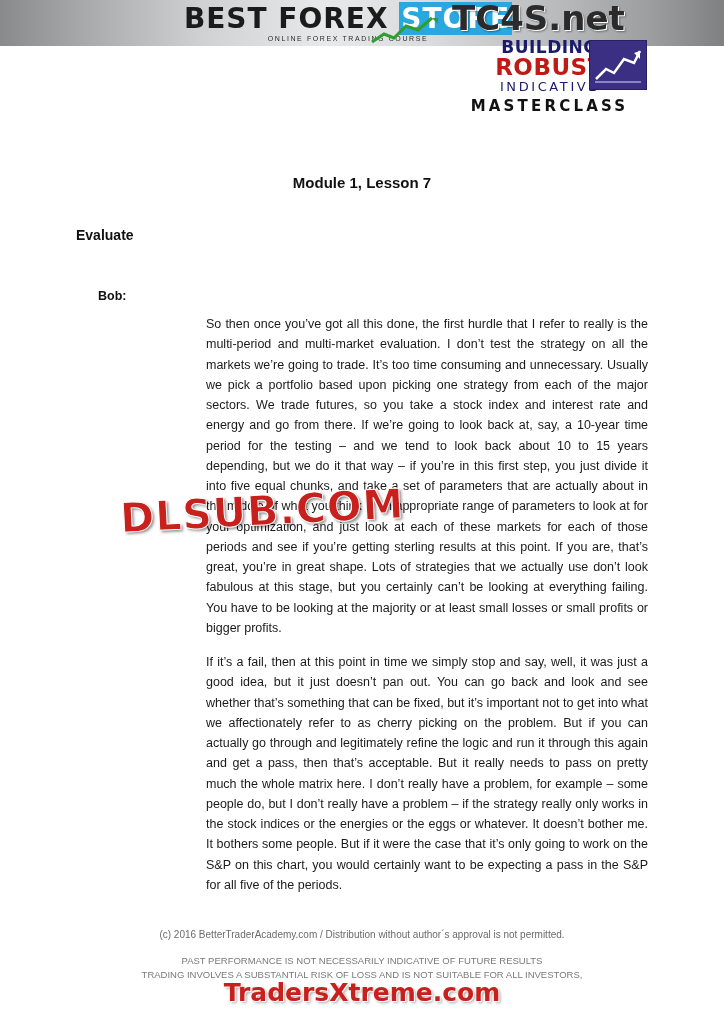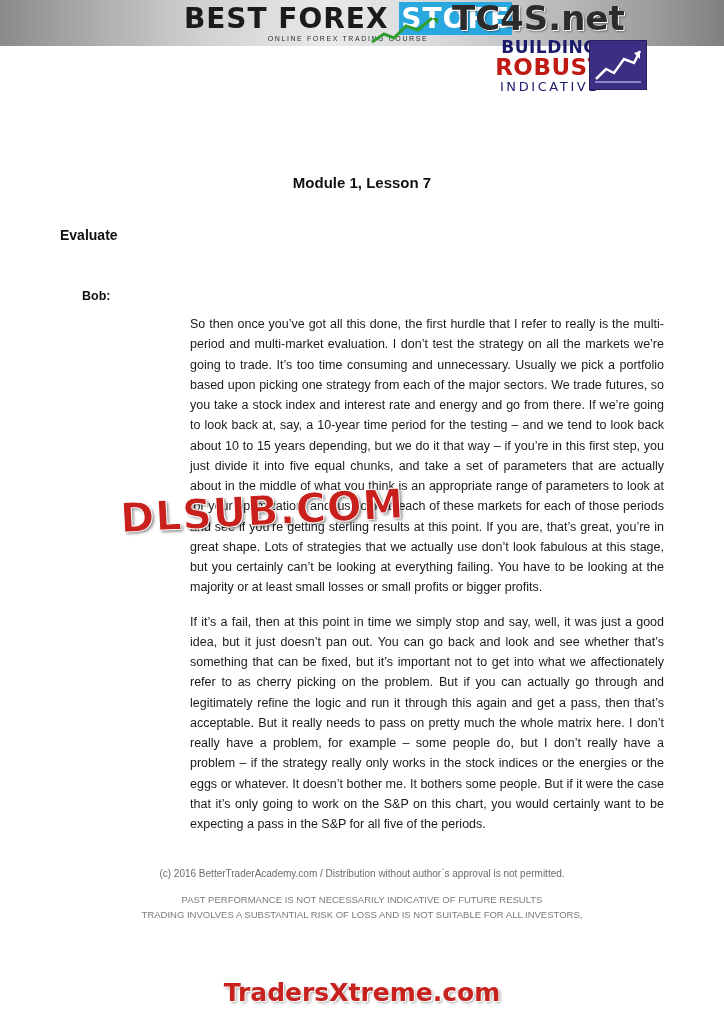--- a/index.html
+++ b/index.html
@@ -126,21 +126,21 @@
     width: 56px;
     height: 48px;
     background: #3b2f84;
     border: 1px solid #2a2060;
   }
   .mc-badge svg { display: block; }
 
   
   .doc {
     position: relative;
-    padding: 0 60px;
+    padding: 0 76px;
   }
   .title {
     text-align: center;
     font-weight: bold;
     font-size: 15px;
     color: #111;
     margin-top: 46px;
   }
   .subtitle {
     text-align: left;
@@ -247,20 +247,21 @@
       <polygon points="62,2 68,2 68,8" fill="#2f9e2f"></polygon>
     </svg>
   </span>
 
   <div class="wm-tc4s">TC4S.net</div>
 
   <div class="masterclass">
     <div class="mc-line1">BUILDING</div>
     <div class="mc-line2">ROBUST</div>
     <div class="mc-line3">INDICATIVE</div>
+    <div class="mc-line4">MASTERCLASS</div>
     <div class="mc-badge">
       <svg width="56" height="48" viewBox="0 0 56 48">
         <polyline points="6,38 16,28 24,32 34,18 44,22 50,10" fill="none" stroke="#ffffff" stroke-width="2.5"></polyline>
         <polygon points="50,10 50,18 44,12" fill="#ffffff"></polygon>
         <rect x="5" y="40" width="46" height="2" fill="#8b84c9"></rect>
       </svg>
     </div>
   </div>
 </div>
 

